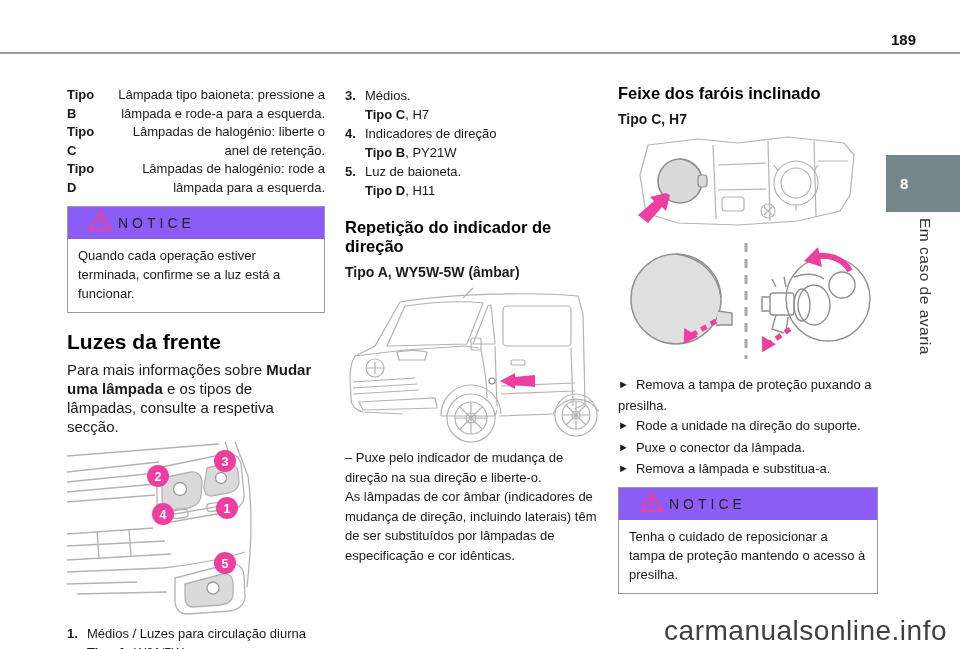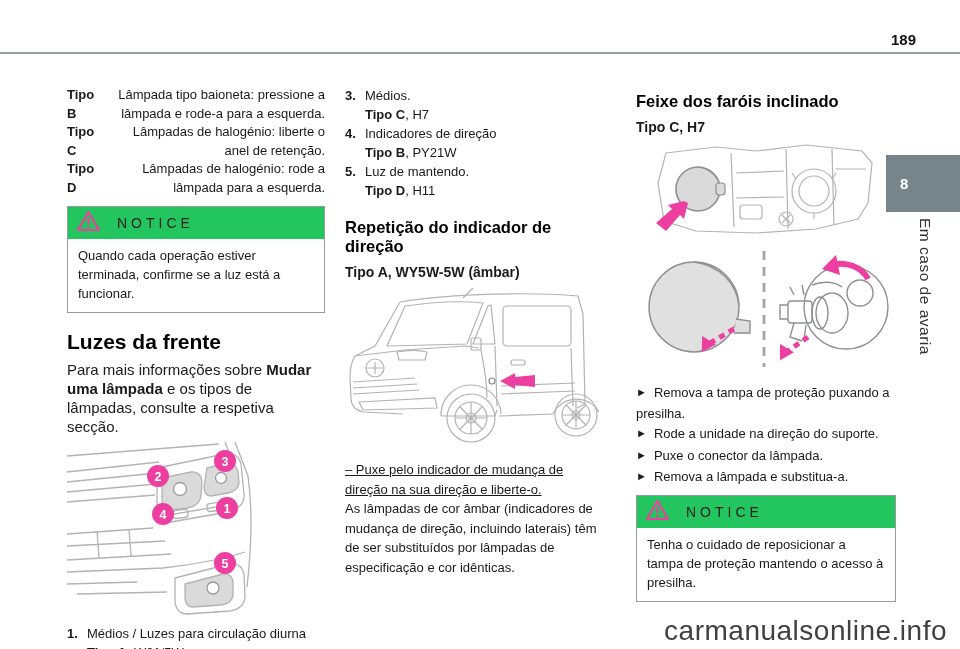--- a/index.html
+++ b/index.html
@@ -17,29 +17,29 @@
   .chapter-label{
     position:absolute;top:218px;right:26px;height:200px;
     writing-mode:vertical-rl;text-orientation:mixed;
     font-size:15.5px;color:#333;letter-spacing:0.5px;
   }
   .watermark{position:absolute;right:13px;bottom:2px;font-size:28px;color:#404040;letter-spacing:0.5px;}
   
   .col{position:absolute;top:84px;}
   .col1{left:67px;width:258px;}
   .col2{left:345px;width:254px;}
-  .col3{left:636px;width:260px;margin-top:8px;}
+  .col3{left:618px;width:260px;}
   b,.bold{font-weight:bold;}
   
   .def-row{display:flex;font-size:13px;line-height:18.5px;}
   .def-term{width:40px;flex:0 0 40px;font-weight:bold;}
   .def-desc{flex:1;text-align:right;}
   
   .notice{border:1px solid #9a9a9a;margin-top:9px;}
-  .notice-header{background:#22c55e;display:flex;align-items:center;gap:16px;padding:5px 8px;height:22px;}
+  .notice-header{background:#8b5cf6;display:flex;align-items:center;gap:5px;padding:5px 20px;height:22px;}
   .notice-title{font-size:14px;letter-spacing:4px;color:#222;font-weight:500;}
   .notice-body{padding:7px 10px 9px 10px;font-size:13px;line-height:19px;background:#fff;}
   
   .h1{font-size:21px;font-weight:bold;margin:17px 0 6px 0;color:#000;}
   .h2{font-size:16.5px;font-weight:bold;margin:10px 0 8px 0;color:#000;}
   .subtitle{font-size:14px;font-weight:bold;margin:2px 0 6px 0;}
   .intro{font-size:15px;line-height:19px;margin:2px 0 6px 0;}
   
   .num-list{margin-top:6px;}
   .num-item{display:flex;font-size:13px;line-height:19px;}
@@ -172,21 +172,21 @@
     <div class="num-item">
       <span class="n">3.</span>
       <span class="t"><span>Médios.</span><br><b>Tipo C</b><span>, H7</span></span>
     </div>
     <div class="num-item">
       <span class="n">4.</span>
       <span class="t"><span>Indicadores de direção</span><br><b>Tipo B</b><span>, PY21W</span></span>
     </div>
     <div class="num-item">
       <span class="n">5.</span>
-      <span class="t"><span>Luz de mantendo.</span><br><b>Tipo D</b><span>, H11</span></span>
+      <span class="t"><span>Luz de baioneta.</span><br><b>Tipo D</b><span>, H11</span></span>
     </div>
   </div>
 
   <div class="h2" style="margin-top:18px;">Repetição do indicador de direção</div>
   <div class="subtitle">Tipo A, WY5W-5W (âmbar)</div>
 
   <svg class="illus" width="254" height="162" viewBox="0 0 254 162" style="margin-top:4px;">
     <g fill="none" stroke="#b3b3b3" stroke-width="1.2">
 
       <path d="M118,12 L128,2"></path>
@@ -233,21 +233,21 @@
       <path d="M231,115 L231,143 M217,129 L245,129 M221,119 L241,139 M241,119 L221,139"></path>
 
       <circle cx="147" cy="95" r="3" stroke="#8a8a8a"></circle>
     </g>
 
     <g>
       <polygon points="155,95 170,87 170,91 190,89 190,101 170,99 170,103" fill="#ec3f9f"></polygon>
     </g>
   </svg>
 
-  <p class="step-p" style="margin-top:12px;text-decoration:underline;">– Puxe pelo indicador de mudança de direção na sua direção e liberte-o.</p>
+  <p class="step-p" style="margin-top:0;">– Puxe pelo indicador de mudança de direção na sua direção e liberte-o.</p>
   <p class="step-p">As lâmpadas de cor âmbar (indicadores de mudança de direção, incluindo laterais) têm de ser substituídos por lâmpadas de especificação e cor idênticas.</p>
 </div>
 
 <div class="col col3">
   <div class="h2" style="margin-top:0;">Feixe dos faróis inclinado</div>
   <div class="subtitle">Tipo C, H7</div>
 
   <svg class="illus" width="260" height="96" viewBox="0 0 260 96" style="margin-top:8px;">
     <g fill="none" stroke="#b3b3b3" stroke-width="1.2">
       <path d="M30,10 L80,4 L120,8 L170,2 L226,8 L236,20 L232,60 L222,76 L180,86 L120,90 L60,88 L28,78 L22,40 Z"></path>

